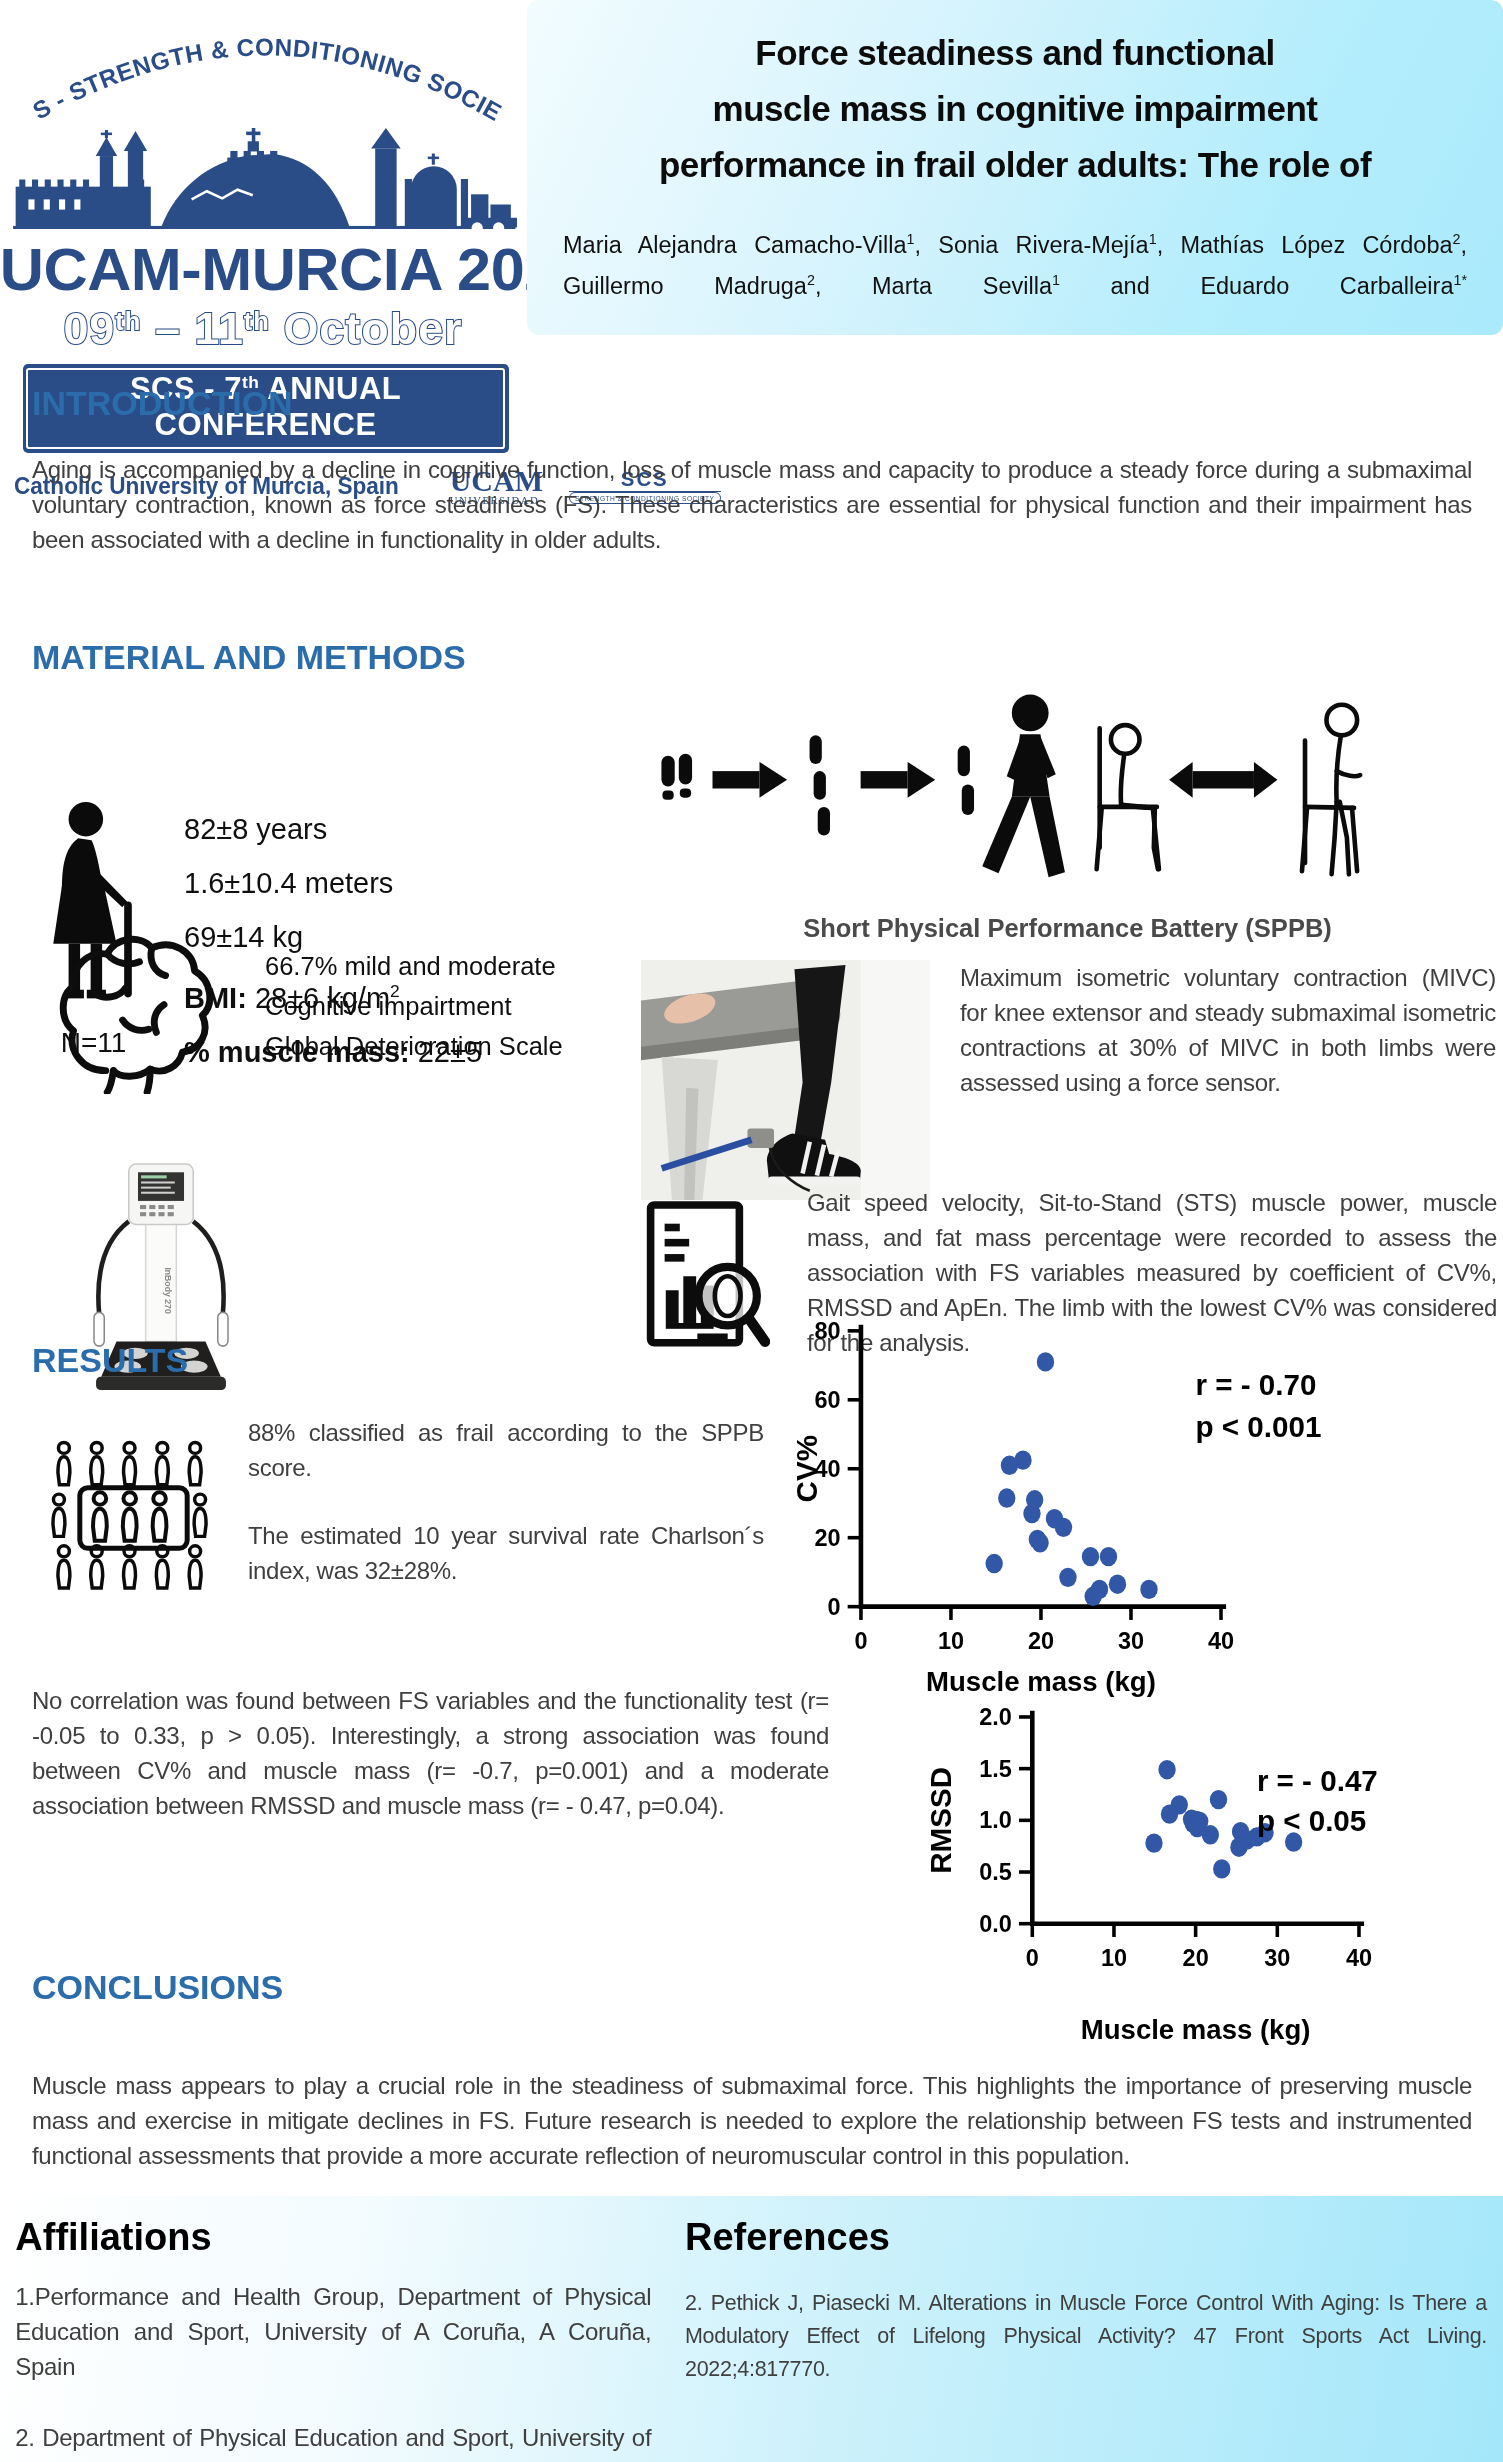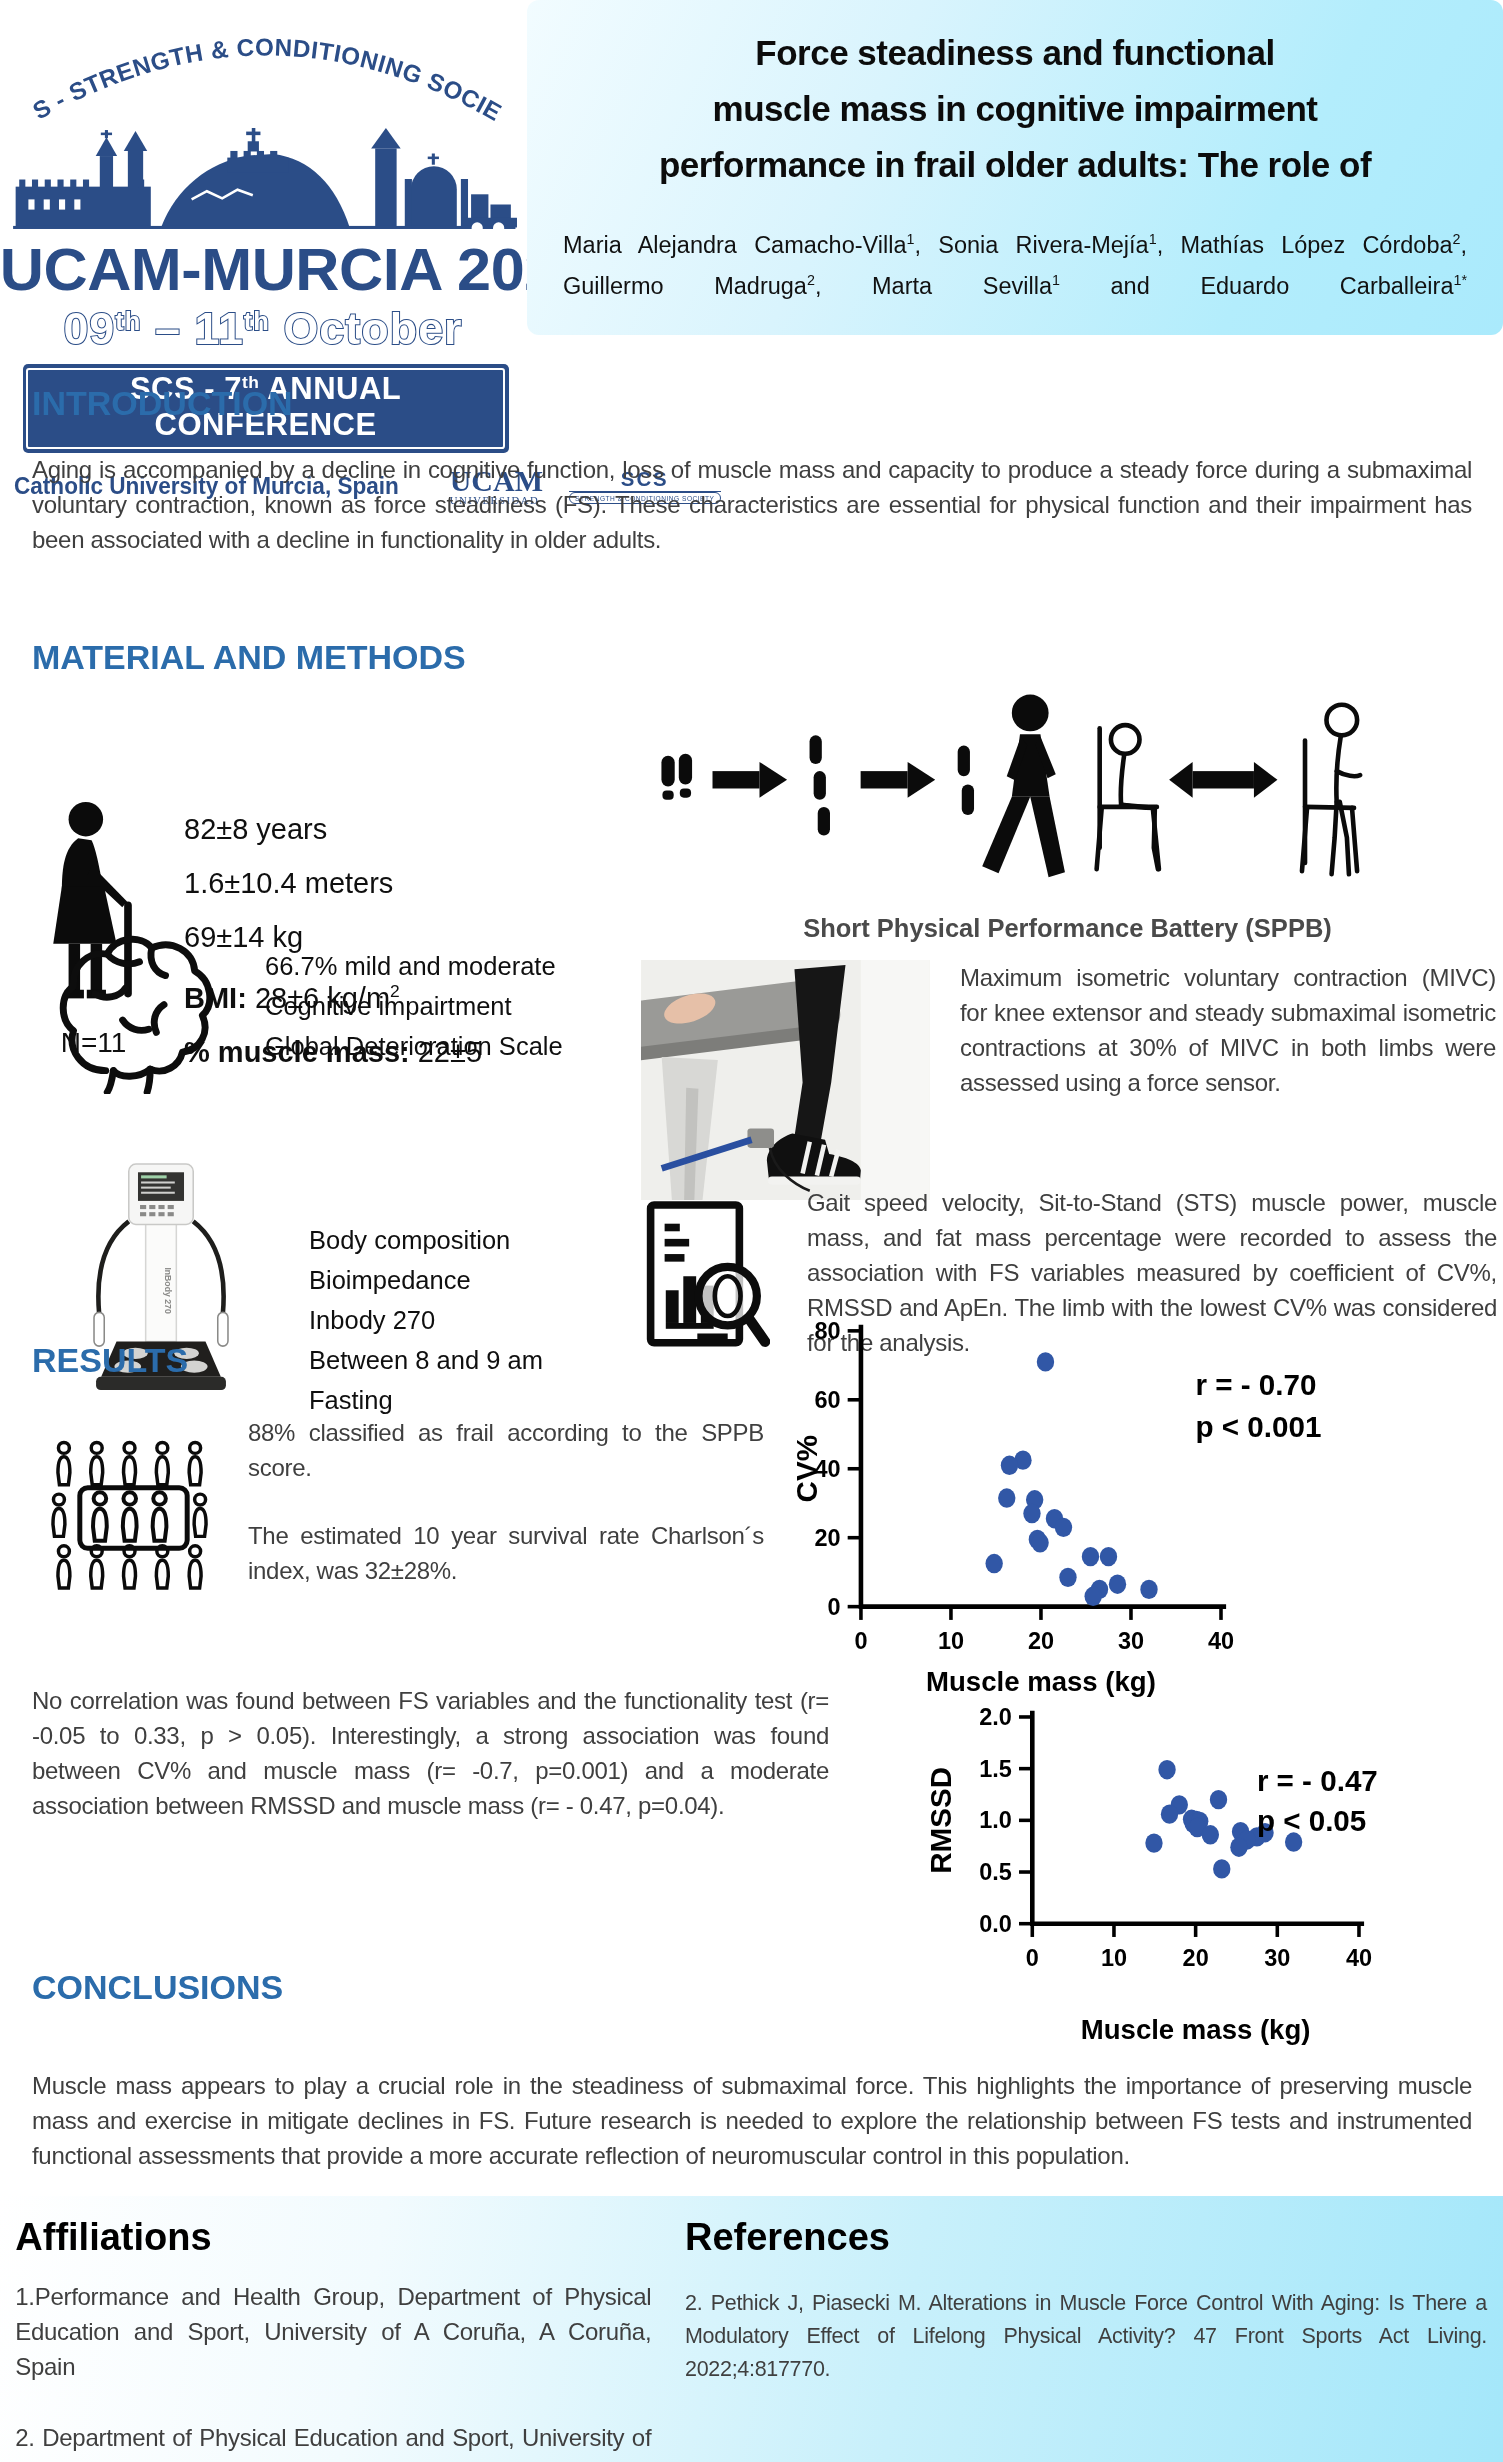--- a/index.html
+++ b/index.html
@@ -280,27 +280,20 @@
       <rect x="326" y="298" width="20" height="66" rx="10" fill="#ffffff" stroke="#8a8a88" stroke-width="3"></rect>
       <polygon points="128,355 302,355 332,424 98,424" fill="#201f1d"></polygon>
       <g fill="#d3d3d1">
         <ellipse cx="165" cy="378" rx="24" ry="11"></ellipse>
           <ellipse cx="265" cy="378" rx="24" ry="11"></ellipse>
         <ellipse cx="150" cy="404" rx="26" ry="12"></ellipse>
           <ellipse cx="280" cy="404" rx="26" ry="12"></ellipse>
       </g>
       <rect x="88" y="424" width="254" height="26" rx="9" fill="#2b2b29"></rect>
     </svg>
-    <div class="linelist" id="bodycomp-list" style="margin-left:38px;margin-top:60px;">
-        <div>Body composition</div>
-        <div>Bioimpedance</div>
-        <div>Inbody 270</div>
-        <div>Between 8 and 9 am</div>
-        <div>Fasting</div>
-      </div>
   </div>
 
   <div class="abs flexrow" style="top:960px;left:641px;width:863px;">
     <div class="photo">
       <svg width="289" height="240" viewBox="0 0 565 470">
         <rect x="0" y="0" width="565" height="470" fill="#efefec"></rect>
         <rect x="430" y="0" width="135" height="470" fill="#f7f7f5"></rect>
         <g transform="rotate(-7 160 120)">
           <rect x="-30" y="60" width="420" height="110" rx="40" fill="#9a9a97"></rect>
           <rect x="-30" y="150" width="400" height="26" fill="#7d7d7a"></rect>

